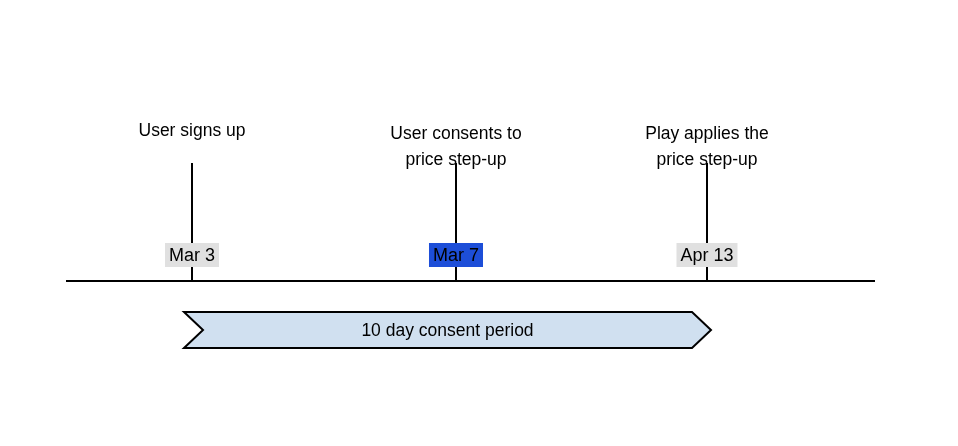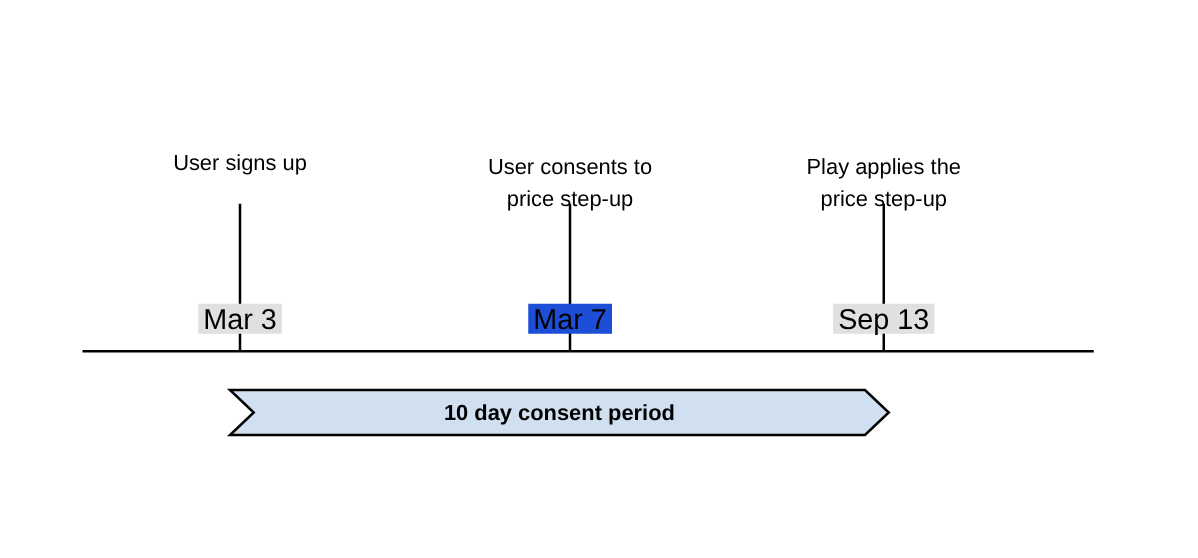--- a/index.html
+++ b/index.html
@@ -57,21 +57,21 @@
     top: 163px;
     height: 118px;
   }
 
   .event-date {
     position: absolute;
     transform: translateX(-50%);
     top: 243px;
     background: #e0e0e0;
     color: #000000;
-    font-size: 23px;
+    font-size: 18px;
     line-height: 24px;
     padding: 0 4px;
     white-space: pre;
   }
 
   
   .banner {
     position: absolute;
     left: 183px;
     top: 311px;
@@ -90,21 +90,20 @@
     top: 0;
     width: 529px;
     height: 38px;
     display: flex;
     align-items: center;
     justify-content: center;
     font-size: 17.5px;
     color: #000000;
     white-space: pre;
     pointer-events: none;
-    font-weight: bold;
   }
 </style>
 </head>
 <body>
 
 <div id="canvas" style="background: rgb(255, 255, 255);">
 
   <div class="axis-line" style="background: rgb(0, 0, 0);"></div>
 
   <div class="event" style="left:192px">
@@ -115,21 +114,21 @@
 
   <div class="event" style="left:456px">
     <div class="event-label">User consents to<br>price step-up</div>
     <div class="event-tick" style="background: rgb(0, 0, 0);"></div>
     <div class="event-date" style="background: #1d4ed8;">Mar 7</div>
   </div>
 
   <div class="event" style="left:707px">
     <div class="event-label">Play applies the<br>price step-up</div>
     <div class="event-tick" style="background: rgb(0, 0, 0);"></div>
-    <div class="event-date" style="background: rgb(224, 224, 224);">Sep 13</div>
+    <div class="event-date" style="background: rgb(224, 224, 224);">Apr 13</div>
   </div>
 
   <div class="banner">
     <svg viewBox="0 0 529 38" preserveAspectRatio="none">
       <polygon points="1,1 509,1 528,19 509,37 1,37 20,19" fill="#d0e0f0" stroke="#000000" stroke-width="2" stroke-linejoin="miter"></polygon>
     </svg>
     <div class="banner-text">10 day consent period</div>
   </div>
 
 </div>

